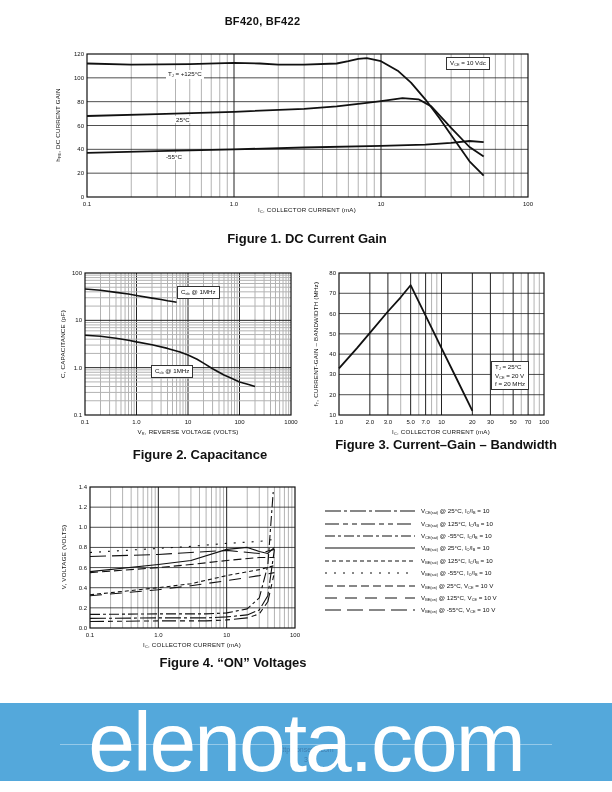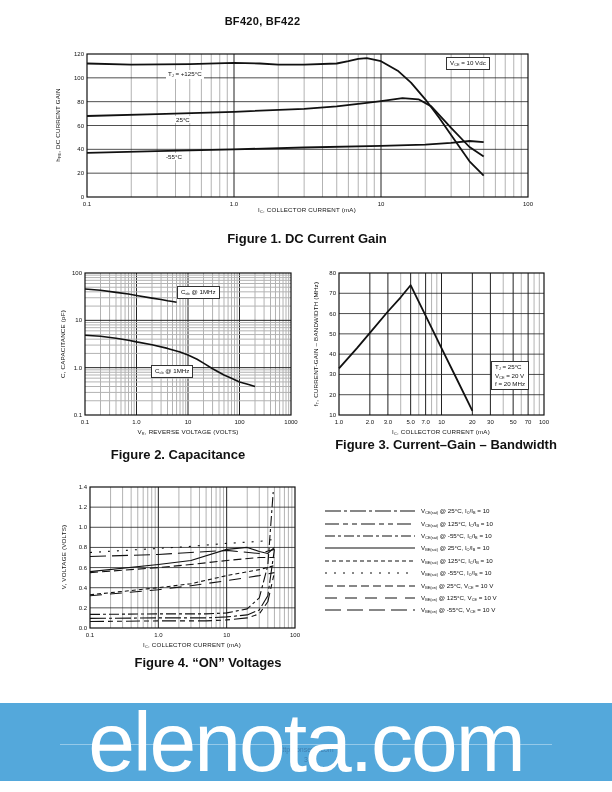--- a/index.html
+++ b/index.html
@@ -159,21 +159,21 @@
       <text x="29" y="104.66666666666667" text-anchor="end" font-size="6" fill="#111">1.0</text>
       <text x="29" y="57.33333333333334" text-anchor="end" font-size="6" fill="#111">10</text>
       <text x="29" y="10" text-anchor="end" font-size="6" fill="#111">100</text>
       <polyline fill="none" stroke="#111" stroke-width="1.6" stroke-linejoin="round" points="32.0,24.0 47.5,25.3 63.0,27.4 75.5,29.0 83.5,30.5 99.0,33.1 108.1,34.5 114.5,35.7 119.5,36.5 123.6,37.3"></polyline>
       <polyline fill="none" stroke="#111" stroke-width="1.6" stroke-linejoin="round" points="32.0,70.2 47.5,71.3 63.0,73.2 75.5,75.2 83.5,76.9 99.0,79.7 114.5,83.4 127.0,86.9 135.0,90.0 144.1,94.3 150.5,98.1 159.6,103.7 171.0,110.0 178.5,113.2 186.5,116.9 195.6,119.5 202.0,121.5"></polyline>
     </svg>
   <div class="ylab" style="left:62px; top:344px;"><span>C, CAPACITANCE (pF)</span></div>
   <div class="xlab" style="left:188px; top:428px;"><span>V</span><sub>R</sub><span>, REVERSE VOLTAGE (VOLTS)</span></div>
   <div class="ann annbox" style="left:177px; top:286px;"><span>C</span><sub>eb</sub><span> @ 1MHz</span></div>
   <div class="ann annbox" style="left:151px; top:365px;"><span>C</span><sub>cb</sub><span> @ 1MHz</span></div>
-  <div class="cap" style="left:178px; top:447px;text-align:right;">Figure 2. Capacitance</div>
+  <div class="cap" style="left:200px; top:447px;text-align:right;">Figure 2. Capacitance</div>
 
   <svg class="chart" style="left:307px; top:265px;" width="250" height="164">
       <line x1="62.85557455555807" y1="8" x2="62.85557455555807" y2="150" stroke="#222" stroke-width="1"></line>
       <line x1="80.9049286087654" y1="8" x2="80.9049286087654" y2="150" stroke="#222" stroke-width="1"></line>
       <line x1="93.71114911111614" y1="8" x2="93.71114911111614" y2="150" stroke="#b3b3b3" stroke-width="1"></line>
       <line x1="103.64442544444194" y1="8" x2="103.64442544444194" y2="150" stroke="#222" stroke-width="1"></line>
       <line x1="111.76050316432347" y1="8" x2="111.76050316432347" y2="150" stroke="#b3b3b3" stroke-width="1"></line>
       <line x1="118.62254910146132" y1="8" x2="118.62254910146132" y2="150" stroke="#222" stroke-width="1"></line>
       <line x1="124.5667236666742" y1="8" x2="124.5667236666742" y2="150" stroke="#b3b3b3" stroke-width="1"></line>
       <line x1="129.8098572175308" y1="8" x2="129.8098572175308" y2="150" stroke="#b3b3b3" stroke-width="1"></line>
@@ -274,21 +274,21 @@
       <polyline fill="none" stroke="#111" stroke-width="1.1" stroke-linejoin="round" points="32.0,135.4 100.3,134.9 148.1,134.9 168.7,133.9 189.2,129.9 201.3,118.8 209.8,86.6 215.2,13.0" stroke-dasharray="10 3 3 3"></polyline>
       <polyline fill="none" stroke="#111" stroke-width="1.1" stroke-linejoin="round" points="32.0,92.6 100.3,85.5 132.9,81.5 168.7,70.4 189.2,68.4 201.3,72.5 209.8,74.5 216.4,68.4"></polyline>
       <polyline fill="none" stroke="#111" stroke-width="1.1" stroke-linejoin="round" points="32.0,115.8 100.3,108.7 132.9,104.7 168.7,96.6 201.3,90.6 216.4,86.6" stroke-dasharray="4 3"></polyline>
       <polyline fill="none" stroke="#111" stroke-width="1.1" stroke-linejoin="round" points="32.0,73.5 100.3,69.4 132.9,67.4 168.7,64.4 201.3,62.4 216.4,60.4" stroke-dasharray="2 7"></polyline>
       <polyline fill="none" stroke="#111" stroke-width="1.1" stroke-linejoin="round" points="32.0,93.6 100.3,88.6 132.9,85.5 168.7,81.5 201.3,78.5 216.4,78.5" stroke-dasharray="8 4"></polyline>
       <polyline fill="none" stroke="#111" stroke-width="1.1" stroke-linejoin="round" points="32.0,116.8 100.3,110.7 132.9,106.7 168.7,101.7 201.3,96.6 216.4,93.6" stroke-dasharray="12 8"></polyline>
       <polyline fill="none" stroke="#111" stroke-width="1.1" stroke-linejoin="round" points="32.0,77.5 100.3,75.5 132.9,73.5 168.7,71.4 201.3,74.5 216.4,70.4" stroke-dasharray="16 6"></polyline>
     </svg>
   <div class="ylab" style="left:63px; top:557px;"><span>V, VOLTAGE (VOLTS)</span></div>
   <div class="xlab" style="left:192px; top:641px;"><span>I</span><sub>C</sub><span>, COLLECTOR CURRENT (mA)</span></div>
-  <div class="cap" style="left:184px; top:655px;padding-left:48px;">Figure 4. “ON” Voltages</div>
+  <div class="cap" style="left:209px; top:655px;padding-left:48px;">Figure 4. “ON” Voltages</div>
 
   <div class="legend" id="legend">
       <div class="legend-row">
         <svg width="90" height="8">
           <line x1="0" y1="4" x2="90" y2="4" stroke="#111" stroke-width="1.2" stroke-dasharray="16 3 3 3"></line>
         </svg>
         <span class="ltext"><span>V</span><sub>CE(sat)</sub><span> @ 25°C, I</span><sub>C</sub><span>/I</span><sub>B</sub><span> = 10</span></span>
       </div>
       <div class="legend-row">
         <svg width="90" height="8">

